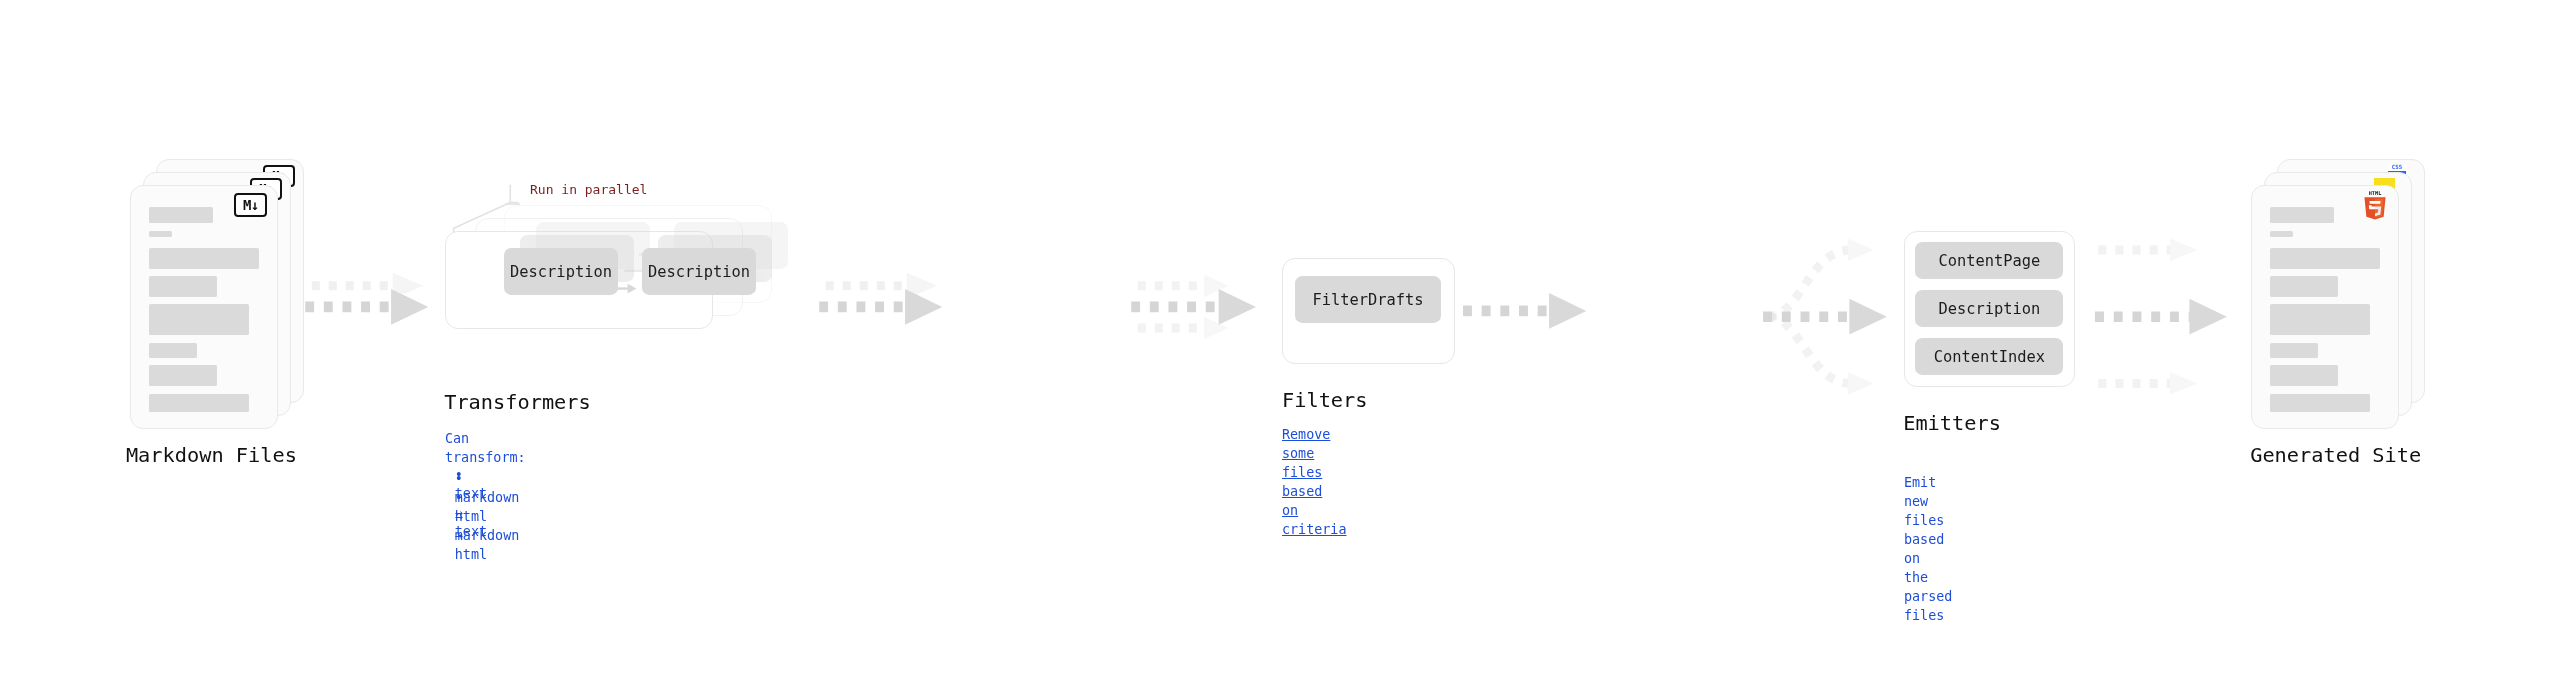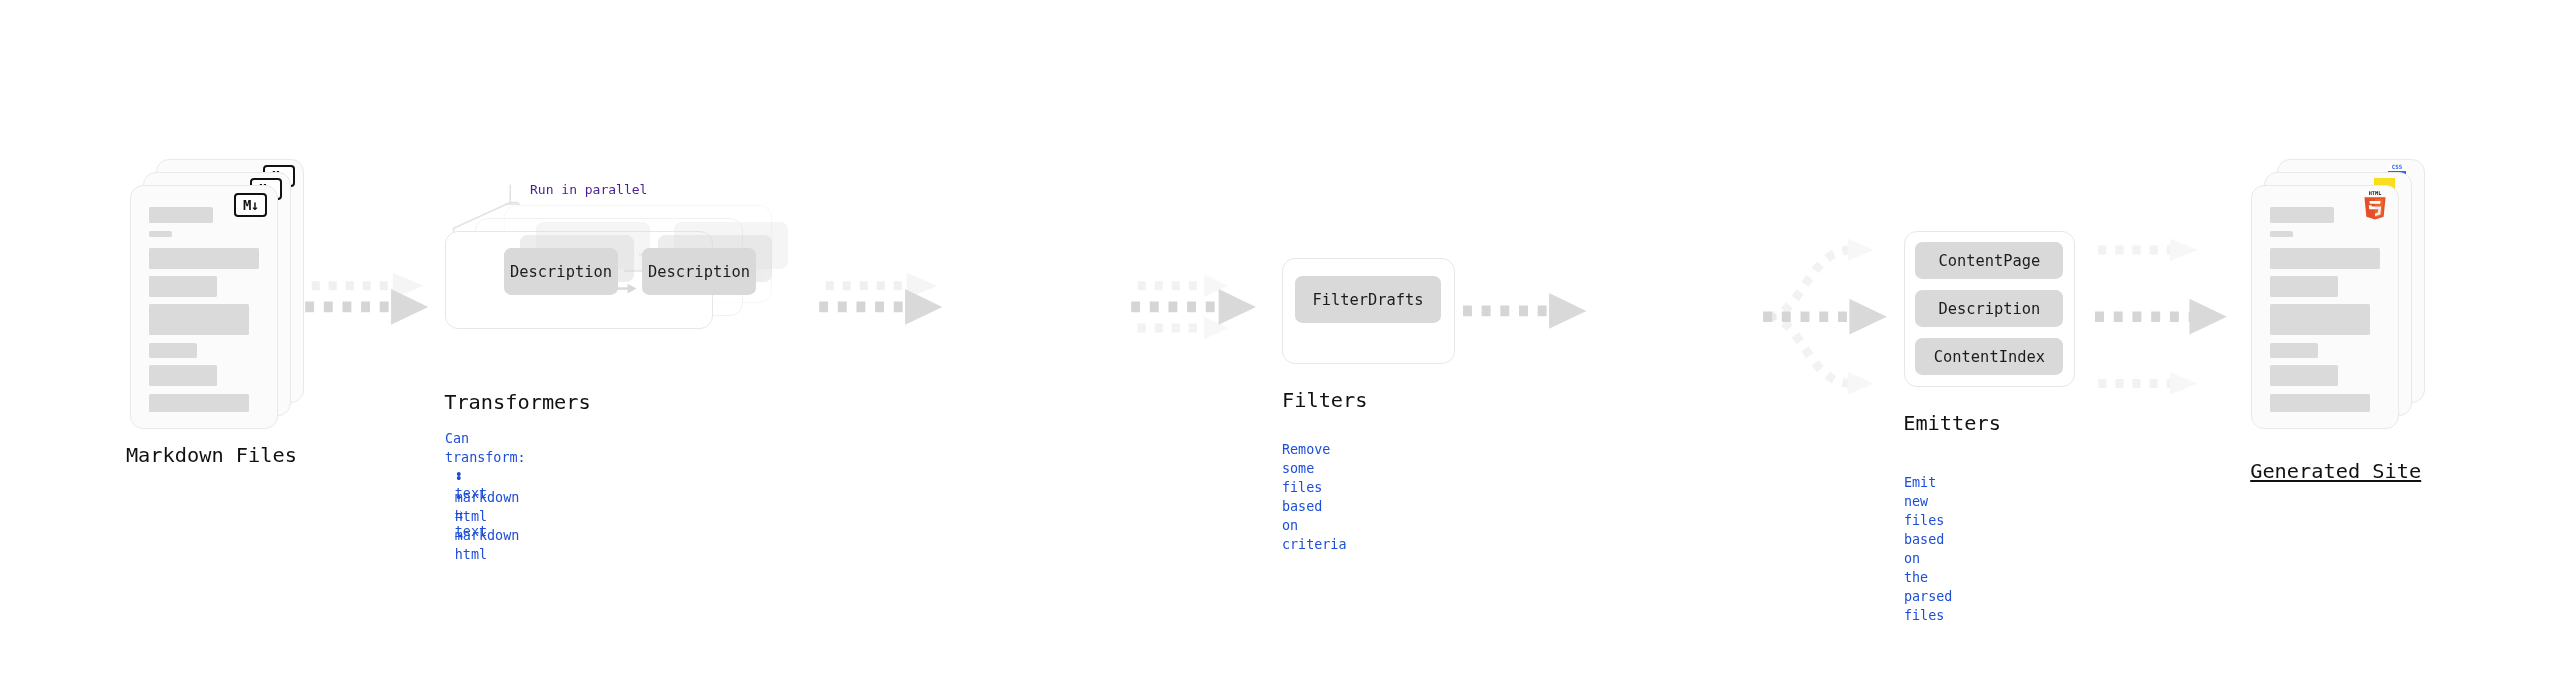--- a/index.html
+++ b/index.html
@@ -134,21 +134,21 @@
   .sub {
     position: absolute;
     font-size: 13.4px;
     color: #1d4ed8;
     line-height: 1.42;
     white-space: pre-line;
   }
   .parallel-label {
     position: absolute;
     font-size: 13px;
-    color: #4c1d95;
+    color: #7f1d1d;
     white-space: nowrap;
   }
 
   
   .conn { position: absolute; }
   .conn svg { display: block; overflow: visible; }
 </style>
 </head>
 <body>
 
@@ -272,21 +272,21 @@
         <polygon points="108,26 154,48 108,70" fill="#d9d9d9"></polygon>
       </g>
     </svg>
   </div>
 
   <div class="node" style="left:1282px; top:258px;">
     <div class="obox" style="left:0px; top:0px; width:173px; height:106px;"></div>
     <div class="chip" style="left:13px; top:18px; width:146px; height:47px;">FilterDrafts</div>
 
     <div class="title" style="left:0px; top:130px;">Filters</div>
-    <div class="sub" style="left:0px; top:182px;">Remove some files based
+    <div class="sub" style="left:0px; top:167px;text-decoration:underline;">Remove some files based
 on criteria</div>
   </div>
 
   <div class="conn" style="left:1463px; top:288px;">
     <svg width="138" height="49" viewBox="0 0 170 60">
       <line x1="0" y1="28" x2="110" y2="28" stroke="#d5d5d5" stroke-width="13" stroke-dasharray="11 12"></line>
       <polygon points="106,6 152,28 106,50" fill="#d9d9d9"></polygon>
     </svg>
   </div>
 
@@ -363,17 +363,17 @@
           <div class="sk" style="width:100%;height:21px;"></div>
           <div class="sk" style="width:62%;height:21px;"></div>
           <div class="sk" style="width:91%;height:31px;"></div>
           <div class="sk" style="width:44%;height:15.4px;"></div>
           <div class="sk" style="width:62%;height:21px;"></div>
           <div class="sk" style="width:91%;height:18px;"></div>
         </div>
       </div>
     </div>
 
-    <div class="title" style="left:-0.8px; top:300px;text-decoration:underline;">Generated Site</div>
+    <div class="title" style="left:-0.8px; top:284px;">Generated Site</div>
   </div>
 
 </div>
 
 
 </body></html>

